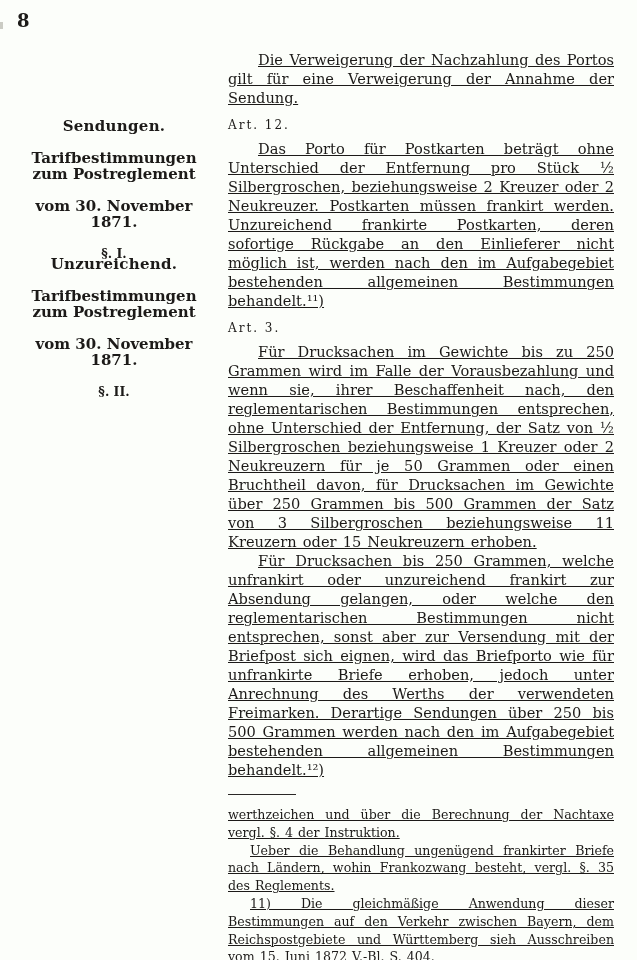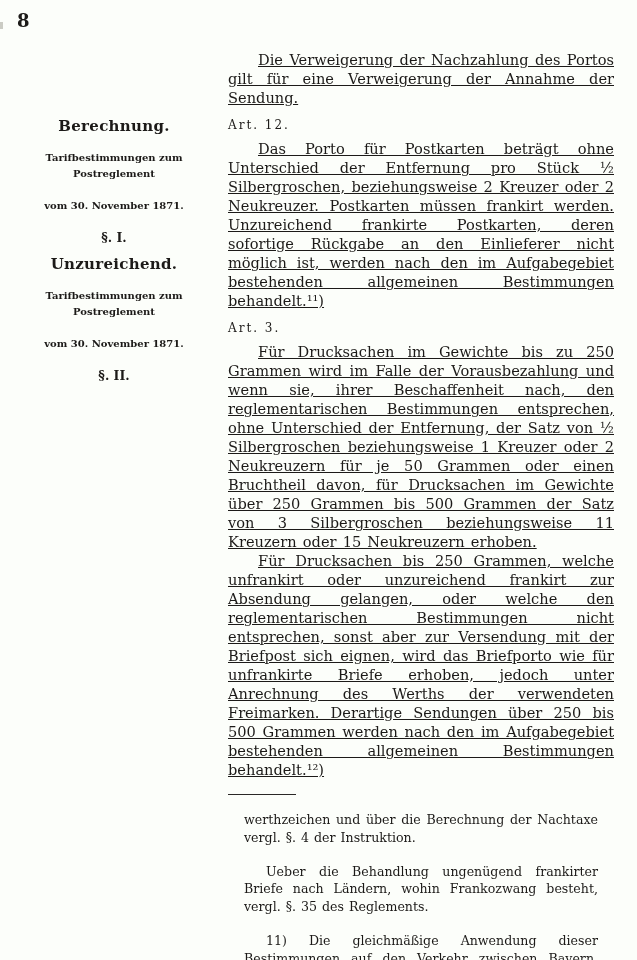--- a/index.html
+++ b/index.html
@@ -32,21 +32,21 @@
     text-align: center;
     line-height: 16px;
   }
   .margin-note .mn-title {
     font-size: 15px;
     font-weight: bold;
     margin: 0 0 3px 0;
     letter-spacing: 0.3px;
   }
   .margin-note .mn-ref {
-    font-size: 10px;
+    font-size: 15px;
     font-weight: bold;
     margin: 16px;
   }
   .margin-note .mn-section {
     font-size: 12.5px;
     font-weight: bold;
     margin: 1px 0 0 0;
   }
   .note-postkarten  { top: 118px; }
   .note-drucksachen { top: 256px; }
@@ -77,21 +77,22 @@
     width: 68px;
     border: none;
     border-top: 1.6px solid #2a2826;
     margin: 15px 0 11px 0;
   }
   .footnotes p {
     font-size: 12.6px;
     line-height: 17.8px;
     text-align: justify;
     word-spacing: 1px;
-    margin: 16px;
+    margin: 0;
+    text-decoration: underline;
   }
   .footnotes p.fn-indent { text-indent: 22px; }
   
   .scan-speck {
     position: absolute;
     left: 0px;
     top: 22px;
     width: 3px;
     height: 7px;
     background: #b7b7ad;
@@ -101,21 +102,21 @@
 </head>
 <body>
 
 <div class="page">
 
   <div class="scan-speck"></div>
 
   <div class="page-number">8</div>
 
   <div class="margin-note note-postkarten">
-    <p class="mn-title">Berechnung.</p>
+    <p class="mn-title">Sendungen.</p>
     <p class="mn-ref">Tarifbestimmungen zum Postreglement</p>
     <p class="mn-ref">vom 30. November 1871.</p>
     <p class="mn-section">§. I.</p>
   </div>
 
   <div class="margin-note note-drucksachen">
     <p class="mn-title">Unzureichend.</p>
     <p class="mn-ref">Tarifbestimmungen zum Postreglement</p>
     <p class="mn-ref">vom 30. November 1871.</p>
     <p class="mn-section">§. II.</p>

